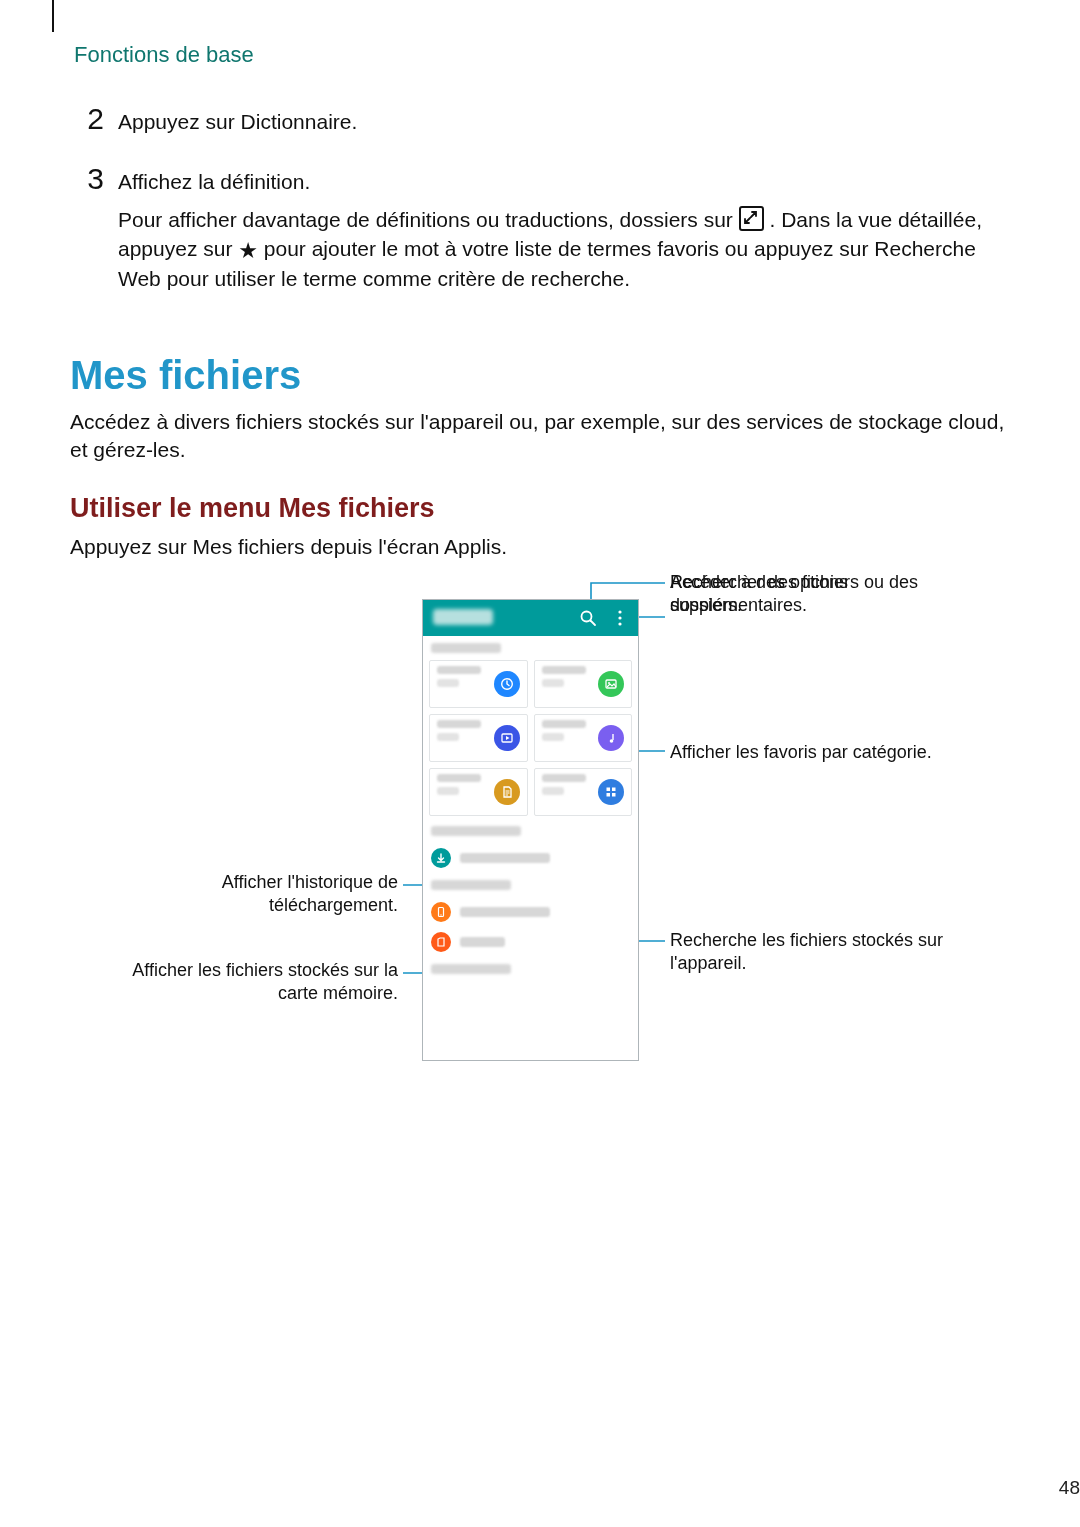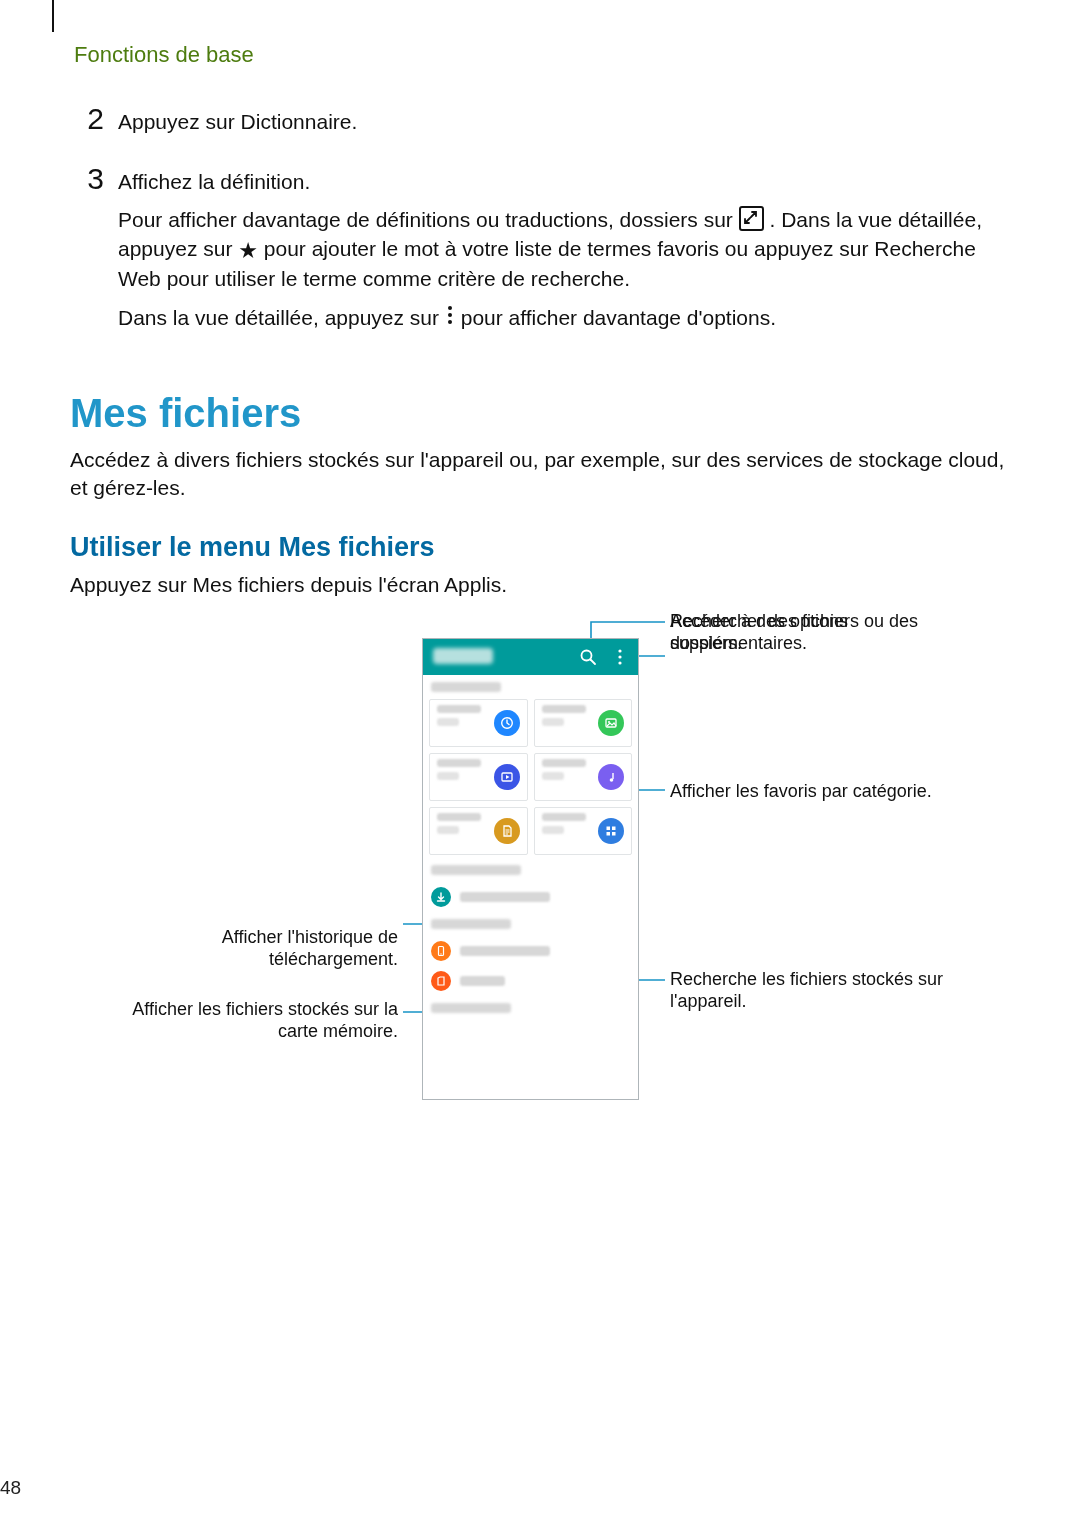--- a/index.html
+++ b/index.html
@@ -1,27 +1,27 @@
 <!DOCTYPE html>
 <html><head>
 <meta charset="utf-8">
 <style>
   html,body{margin:0;padding:0;background:#fff;color:#111;font-family:"Helvetica Neue",Arial,sans-serif;font-size:21px;line-height:1.35}
   .page{width:1080px;min-height:1527px;margin:0 auto;position:relative;box-sizing:border-box;padding:40px 70px 60px 70px}
   .left-rule{position:absolute;top:0;left:52px;width:0;height:32px;border-left:2px solid #111}
-  .header-title{color:#4d7c0f;font-size:22px;margin:0 0 34px 4px}
+  .header-title{color:#0f766e;font-size:22px;margin:0 0 34px 4px}
   .steps{margin-top:12px}
   .step{display:flex;align-items:flex-start;margin:18px 0 8px 0}
   .step-num{font-size:30px;color:#111;width:34px;flex:0 0 34px;text-align:right;margin-right:14px;line-height:1}
   .step-body{flex:1}
   .step-body p{margin:4px 0 10px 0}
   .para{margin:6px 0 10px 0}
   .bold{font-weight:400}
   .h1{color:#2196c9;font-size:40px;font-weight:700;margin:44px 0 6px 0}
-  .h2{color:#0369a1;font-size:27px;font-weight:700;margin:26px 0 6px 0}
+  .h2{color:#7f1d1d;font-size:27px;font-weight:700;margin:26px 0 6px 0}
   .inline-icon{display:inline-block;vertical-align:-3px}
   .box-icon{display:inline-block;width:21px;height:21px;border:2px solid #111;border-radius:3px;position:relative;vertical-align:-4px}
   .box-icon svg{position:absolute;top:1px;left:1px}
   .star-icon{font-size:22px;vertical-align:-2px}
   .dots-icon{display:inline-block;width:10px;text-align:center;font-weight:900;letter-spacing:0}
   
   .figure-wrap{position:relative;width:100%;height:540px;margin-top:6px}
   .phone{position:absolute;left:352px;top:28px;width:215px;height:460px;background:#fff;border:1px solid #aeb5b9}
   .phone-header{height:36px;background:#009b9b;display:flex;align-items:center;justify-content:flex-end;padding:0 8px;box-sizing:border-box}
   .ph-title-blur{position:absolute;left:10px;top:9px;width:60px;height:16px;background:#b6e0df;border-radius:4px;filter:blur(2px)}
@@ -43,21 +43,21 @@
   .row .ricon{width:20px;height:20px;border-radius:50%;display:flex;align-items:center;justify-content:center;color:#fff;margin-right:9px;font-size:12px}
   .row .rlab{width:90px;height:10px;background:#d7d7d7;border-radius:3px;filter:blur(1.2px)}
   .ric-teal{background:#009b9b}
   .ric-orange{background:#ff7a18}
   .ric-orange2{background:#ff5a18}
   
   .callout{position:absolute;font-size:18px;color:#111;line-height:1.25}
   .callout.right{text-align:left}
   .callout.left{text-align:right}
   .lead{stroke:#1693c6;stroke-width:1.6;fill:none}
-  .page-num{position:absolute;bottom:26px;left:0;right:0;text-align:left;font-size:19px;color:#222}
+  .page-num{position:absolute;bottom:26px;left:0;right:0;text-align:right;font-size:19px;color:#222}
 </style>
 </head>
 <body>
 
 <div class="page">
   <div class="left-rule"></div>
   <div class="header-title">Fonctions de base</div>
 
   <div class="steps">
 
@@ -80,31 +80,20 @@
             <svg width="17" height="17" viewBox="0 0 17 17">
                 <path d="M3 10 L3 14 L7 14 M14 7 L14 3 L10 3 M3 14 L8 9 M14 3 L9 8" stroke="#111" stroke-width="1.8" fill="none" stroke-linecap="round"></path>
               </svg>
           </span>
           <span>. Dans la vue détaillée, appuyez sur </span>
           <span class="inline-icon star-icon">★</span>
           <span> pour ajouter le mot à votre liste de termes favoris ou appuyez sur </span>
           <span class="bold">Recherche Web</span>
           <span> pour utiliser le terme comme critère de recherche.</span>
         </p>
-        <p class="para">
-          <span>Dans la vue détaillée, appuyez sur </span>
-          <span class="dots-icon">
-            <svg width="6" height="20" viewBox="0 0 6 20">
-                <circle cx="3" cy="3" r="2" fill="#111"></circle>
-                <circle cx="3" cy="10" r="2" fill="#111"></circle>
-                <circle cx="3" cy="17" r="2" fill="#111"></circle>
-              </svg>
-          </span>
-          <span> pour afficher davantage d'options.</span>
-        </p>
       </div>
     </div>
 
   </div>
 
   <div class="h1">Mes fichiers</div>
   <p class="para">Accédez à divers fichiers stockés sur l'appareil ou, par exemple, sur des services de stockage cloud, et gérez-les.</p>
 
   <div class="h2">Utiliser le menu Mes fichiers</div>
   <p class="para">
@@ -255,21 +244,21 @@
     </div>
 
     <div class="callout right" style="left:600px;top:36;width:260px">Accéder à des options supplémentaires.</div>
     <div class="callout right" style="left:600px;top:0;width:290px">Rechercher des fichiers ou des dossiers.</div>
     <div class="callout right" style="left:600px;top:170px;width:320px">Afficher les favoris par catégorie.</div>
     <div class="callout right" style="left:600px;top:358px;width:300px">
       <span>Recherche les fichiers stockés sur</span><br>
       <span>l'appareil.</span>
     </div>
 
-    <div class="callout left" style="left:40px;top:316px;width:288px">
+    <div class="callout left" style="left:40px;top:300px;width:288px">
       <span>Afficher l'historique de</span><br>
       <span>téléchargement.</span>
     </div>
     <div class="callout left" style="left:40px;top:388px;width:288px">
       <span>Afficher les fichiers stockés sur la</span><br>
       <span>carte mémoire.</span>
     </div>
 
   </div>
 

